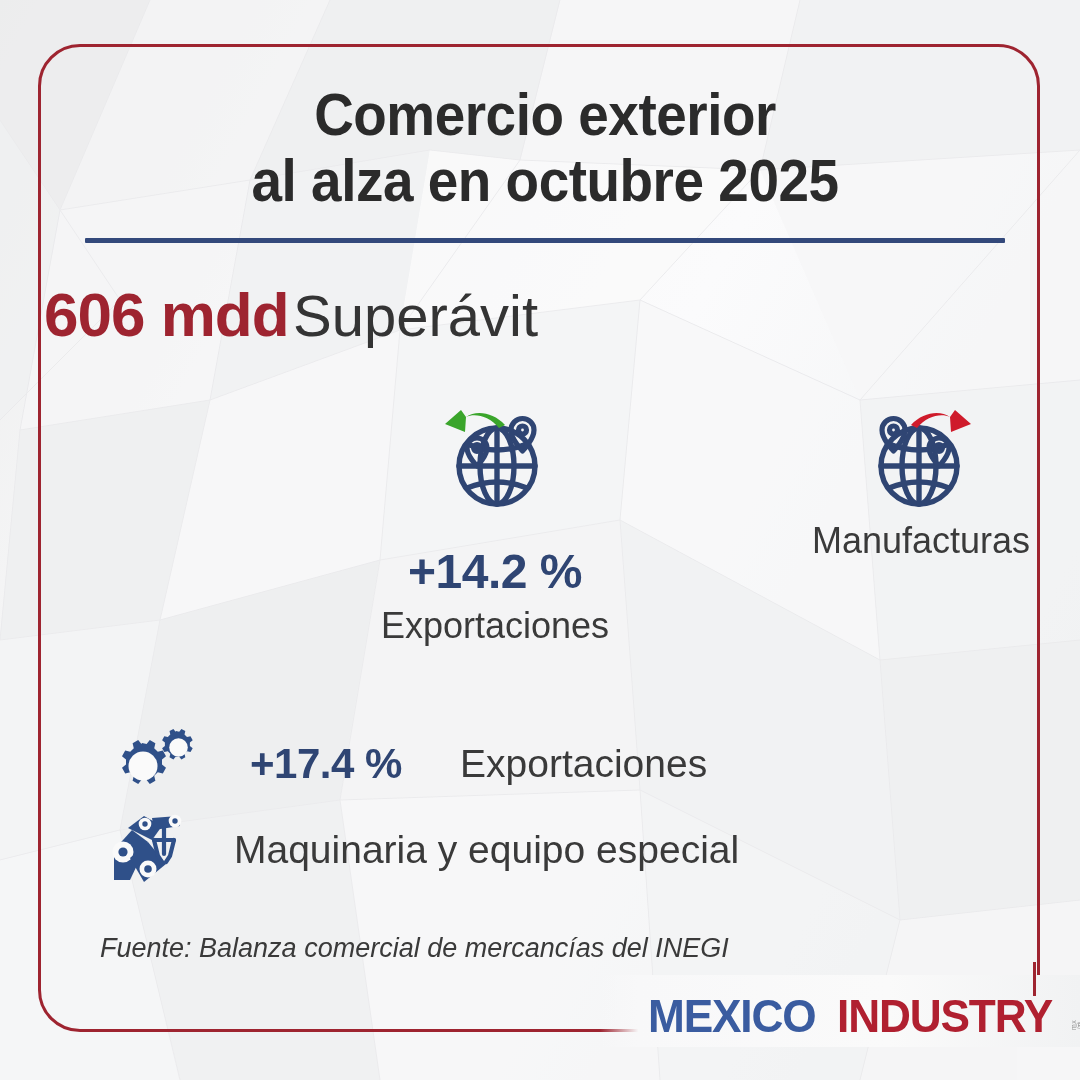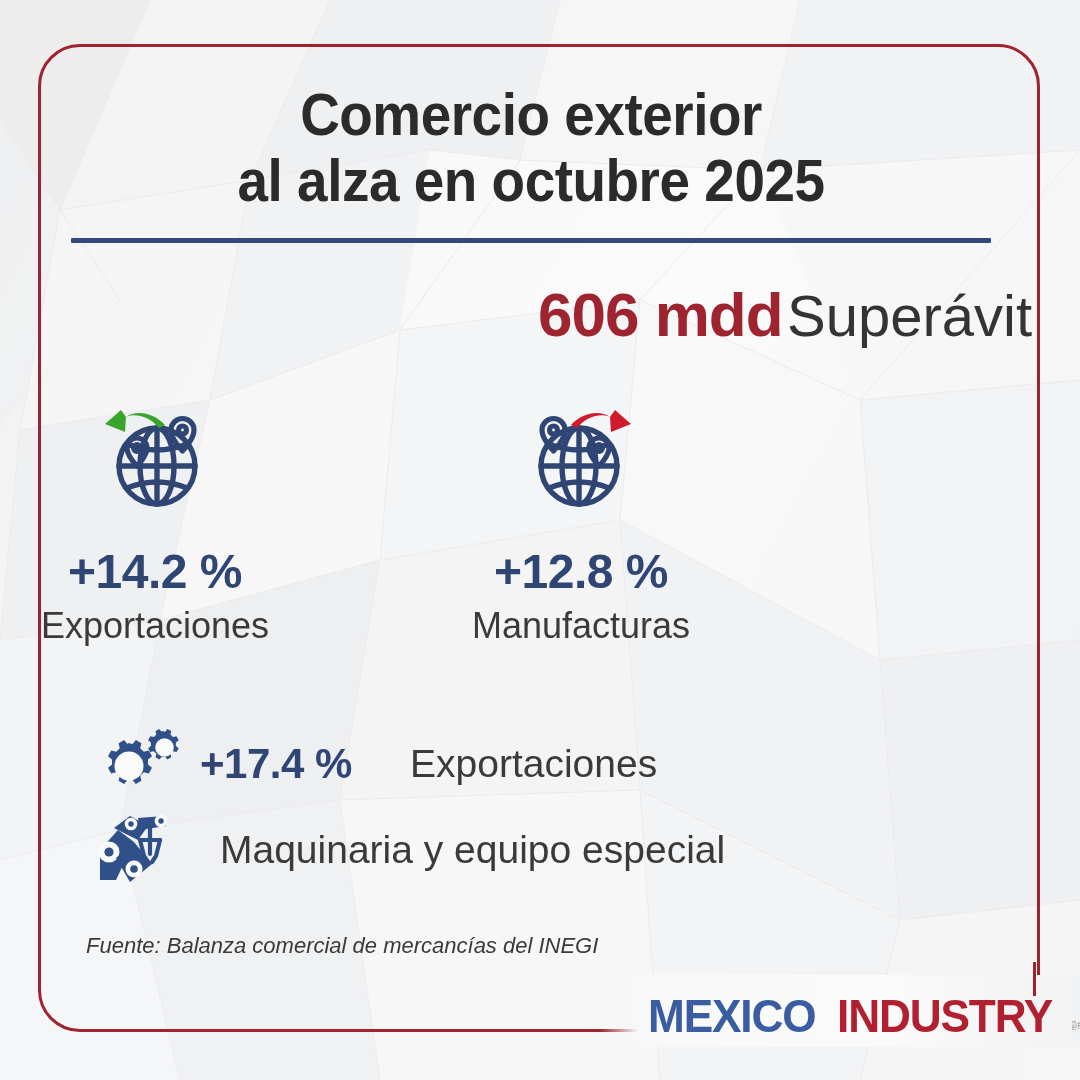--- a/index.html
+++ b/index.html
@@ -32,21 +32,21 @@
     position:absolute;left:600px;top:975px;width:480px;height:72px;
     background:linear-gradient(90deg,rgba(248,248,249,0) 0%,#f8f8f9 8%,#fafafa 60%,#f1f2f3 100%);
   }
   #logo-tick{
     position:absolute;left:1033px;top:962px;width:3px;height:34px;
     background:#9e2430;
   }
 
   
   #content{
-    position:absolute;left:30px;top:44px;width:1002px;height:988px;
+    position:absolute;left:44px;top:44px;width:1002px;height:988px;
     display:flex;flex-direction:column;
   }
 
   .title{
     text-align:center;
     margin-top:38px;
     color:#2b2b2b;
     font-weight:bold;
     font-size:59px;
     line-height:1.12;
@@ -54,33 +54,33 @@
     transform:scaleX(0.93);
   }
   .title span{display:block;white-space:nowrap;}
 
   .rule{
     height:5px;background:#33497b;
     width:920px;margin:24px auto 0 auto;border-radius:1px;
   }
 
   .headline{
-    text-align:right;margin-top:36px;
+    text-align:left;margin-top:36px;
     white-space:nowrap;
   }
   .headline .big{
     color:#9e2430;font-weight:bold;font-size:62px;letter-spacing:-1px;
   }
   .headline .word{
     color:#343434;font-weight:400;font-size:58px;letter-spacing:0px;
   }
 
   
   .globes{
-    display:flex;justify-content:flex-start;gap:176px;
+    display:flex;justify-content:flex-end;gap:176px;
     margin-top:46px;
   }
   .globe-col{width:250px;text-align:center;}
   .globe-ico{height:118px;display:flex;align-items:flex-end;justify-content:center;}
   .pct{
     color:#2f4573;font-weight:bold;font-size:48px;margin-top:30px;letter-spacing:-0.5px;
   }
   .cap{
     color:#3a3a3a;font-weight:400;font-size:36px;margin-top:6px;
   }
@@ -89,28 +89,28 @@
   .rows{margin-top:74px;padding-left:60px;}
   .row{display:flex;align-items:center;height:86px;}
   .row .ico{width:110px;display:flex;align-items:center;justify-content:flex-start;}
   .row .val{
     color:#2f4573;font-weight:bold;font-size:42px;letter-spacing:-0.5px;
     white-space:nowrap;
   }
   .row .lbl{
     color:#3a3a3a;font-weight:400;font-size:39px;white-space:nowrap;
   }
-  #row-manufacturas .val{width:180px;}
+  #row-manufacturas .val{width:180px;margin-left:36px;}
   #row-manufacturas .lbl{margin-left:30px;}
   #row-maquinaria .val{width:218px;}
   #row-maquinaria .lbl{margin-left:20px;}
 
   .source{
     margin-top:40px;padding-left:56px;
-    font-style:italic;font-size:22px;color:#3a3a3a;
+    font-style:italic;font-size:27px;color:#3a3a3a;
   }
 
   
   #logo{
     position:absolute;left:648px;top:988px;
     display:flex;align-items:baseline;white-space:nowrap;
   }
   #logo .mex{
     color:#3a5ca0;font-weight:bold;font-size:47px;letter-spacing:-1.2px;
     transform:scaleX(0.94);transform-origin:left bottom;
@@ -247,21 +247,20 @@
             <path d="M13 32 a11.5 11.5 0 1 1 23 0 c0 9.5 -11.5 21 -11.5 21 s-11.5 -11.5 -11.5 -21 z"></path>
             <circle cx="24.5" cy="32" r="4"></circle>
             <path d="M60 50 a10 10 0 1 1 20 0 c0 8 -10 18 -10 18 s-10 -10 -10 -18 z"></path>
             <circle cx="70" cy="50" r="3.4"></circle>
           </g>
           <g fill="#cf1b2b">
             <path d="M42 27 C54 14 71 12 81 19 L81 19 L86 12 L102 26 L82 34 L81 19 C72 15 58 18 48 30 Z"></path>
           </g>
         </svg>
       </div>
-      <div class="pct">+12.8 %</div>
       <div class="cap">Manufacturas</div>
     </div>
 
   </div>
 
   <div class="rows">
 
     <div class="row" id="row-manufacturas">
       <div class="ico">
         <svg width="96" height="74" viewBox="0 0 96 74">

